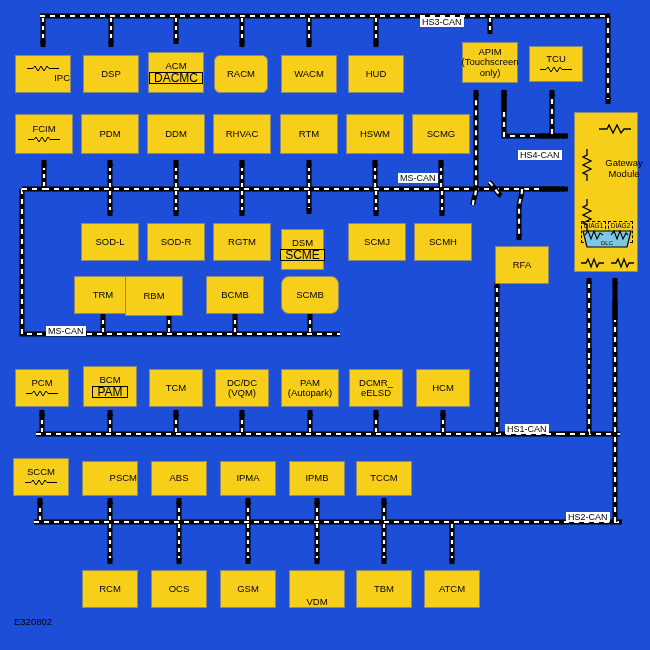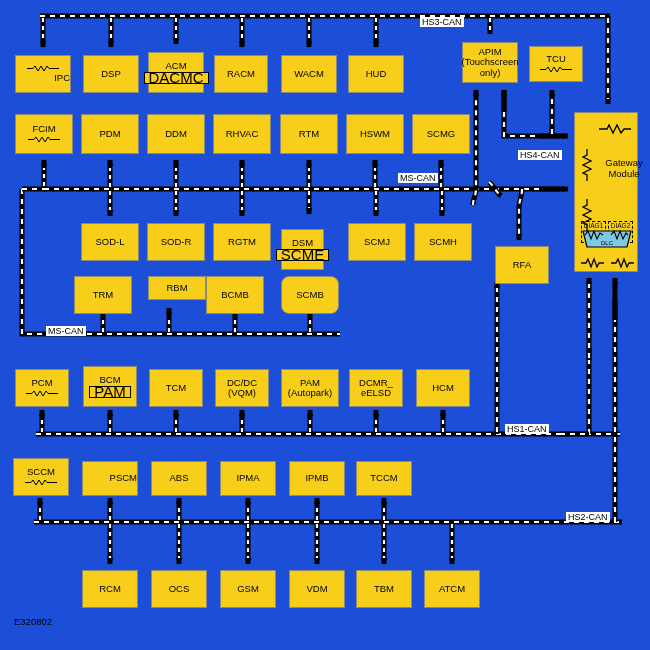--- a/index.html
+++ b/index.html
@@ -18,21 +18,21 @@
     font-size:9.5px;
     color:#000;
     line-height:10.5px;
     text-align:center;
     z-index:3;
   }
   .node .lbl{white-space:pre-line;}
   .node .sub{
     border:1.2px solid #000;
     background:#F7CF1B;
-    font-size:15px;
+    font-size:12px;
     line-height:10px;
     padding:0px 4px;
     margin-top:1px;
   }
   .term{display:block;width:34px;height:7px;margin:1px auto;}
   .bus-label{
     position:absolute;
     font-size:9px;
     color:#000;
     background:#fff;
@@ -358,21 +358,21 @@
         </svg>
         <span class="lbl">IPC</span>
       </div>
       <div class="node" style="left: 83px; top: 55px; width: 56px; height: 38px;">
         <span class="lbl">DSP</span>
       </div>
       <div class="node" style="left: 148px; top: 52px; width: 56px; height: 41px;">
         <span class="lbl">ACM</span>
         <span class="sub">DACMC</span>
       </div>
-      <div class="node" style="left: 214px; top: 55px; width: 54px; height: 38px;">
+      <div class="node" style="left: 214px; top: 55px; width: 54px; height: 38px; border-radius: 6px;">
         <span class="lbl">RACM</span>
       </div>
       <div class="node" style="left: 281px; top: 55px; width: 56px; height: 38px;">
         <span class="lbl">WACM</span>
       </div>
       <div class="node" style="left: 348px; top: 55px; width: 56px; height: 38px;">
         <span class="lbl">HUD</span>
       </div>
       <div class="node" style="left: 462px; top: 42px; width: 56px; height: 41px;">
         <span class="lbl">APIM
@@ -424,21 +424,21 @@
       </div>
       <div class="node" style="left: 348px; top: 223px; width: 58px; height: 38px;">
         <span class="lbl">SCMJ</span>
       </div>
       <div class="node" style="left: 414px; top: 223px; width: 58px; height: 38px;">
         <span class="lbl">SCMH</span>
       </div>
       <div class="node" style="left: 74px; top: 276px; width: 58px; height: 38px;">
         <span class="lbl">TRM</span>
       </div>
-      <div class="node" style="left: 148px; top: 276px; width: 58px; height: 24px;">
+      <div class="node" style="left: 125px; top: 276px; width: 58px; height: 40px;">
         <span class="lbl">RBM</span>
       </div>
       <div class="node" style="left: 206px; top: 276px; width: 58px; height: 38px;">
         <span class="lbl">BCMB</span>
       </div>
       <div class="node" style="left: 281px; top: 276px; width: 58px; height: 38px; border-radius: 8px;">
         <span class="lbl">SCMB</span>
       </div>
       <div class="node" style="left: 495px; top: 246px; width: 54px; height: 38px;">
         <span class="lbl">RFA</span>
@@ -494,21 +494,21 @@
       </div>
       <div class="node" style="left: 82px; top: 570px; width: 56px; height: 38px;">
         <span class="lbl">RCM</span>
       </div>
       <div class="node" style="left: 151px; top: 570px; width: 56px; height: 38px;">
         <span class="lbl">OCS</span>
       </div>
       <div class="node" style="left: 220px; top: 570px; width: 56px; height: 38px;">
         <span class="lbl">GSM</span>
       </div>
-      <div class="node" style="left: 289px; top: 570px; width: 56px; height: 38px;">
+      <div class="node" style="left: 289px; top: 570px; width: 56px; height: 38px; justify-content: flex-end;">
         <span class="lbl">VDM</span>
       </div>
       <div class="node" style="left: 356px; top: 570px; width: 56px; height: 38px;">
         <span class="lbl">TBM</span>
       </div>
       <div class="node" style="left: 424px; top: 570px; width: 56px; height: 38px;">
         <span class="lbl">ATCM</span>
       </div>
     </div>
 

